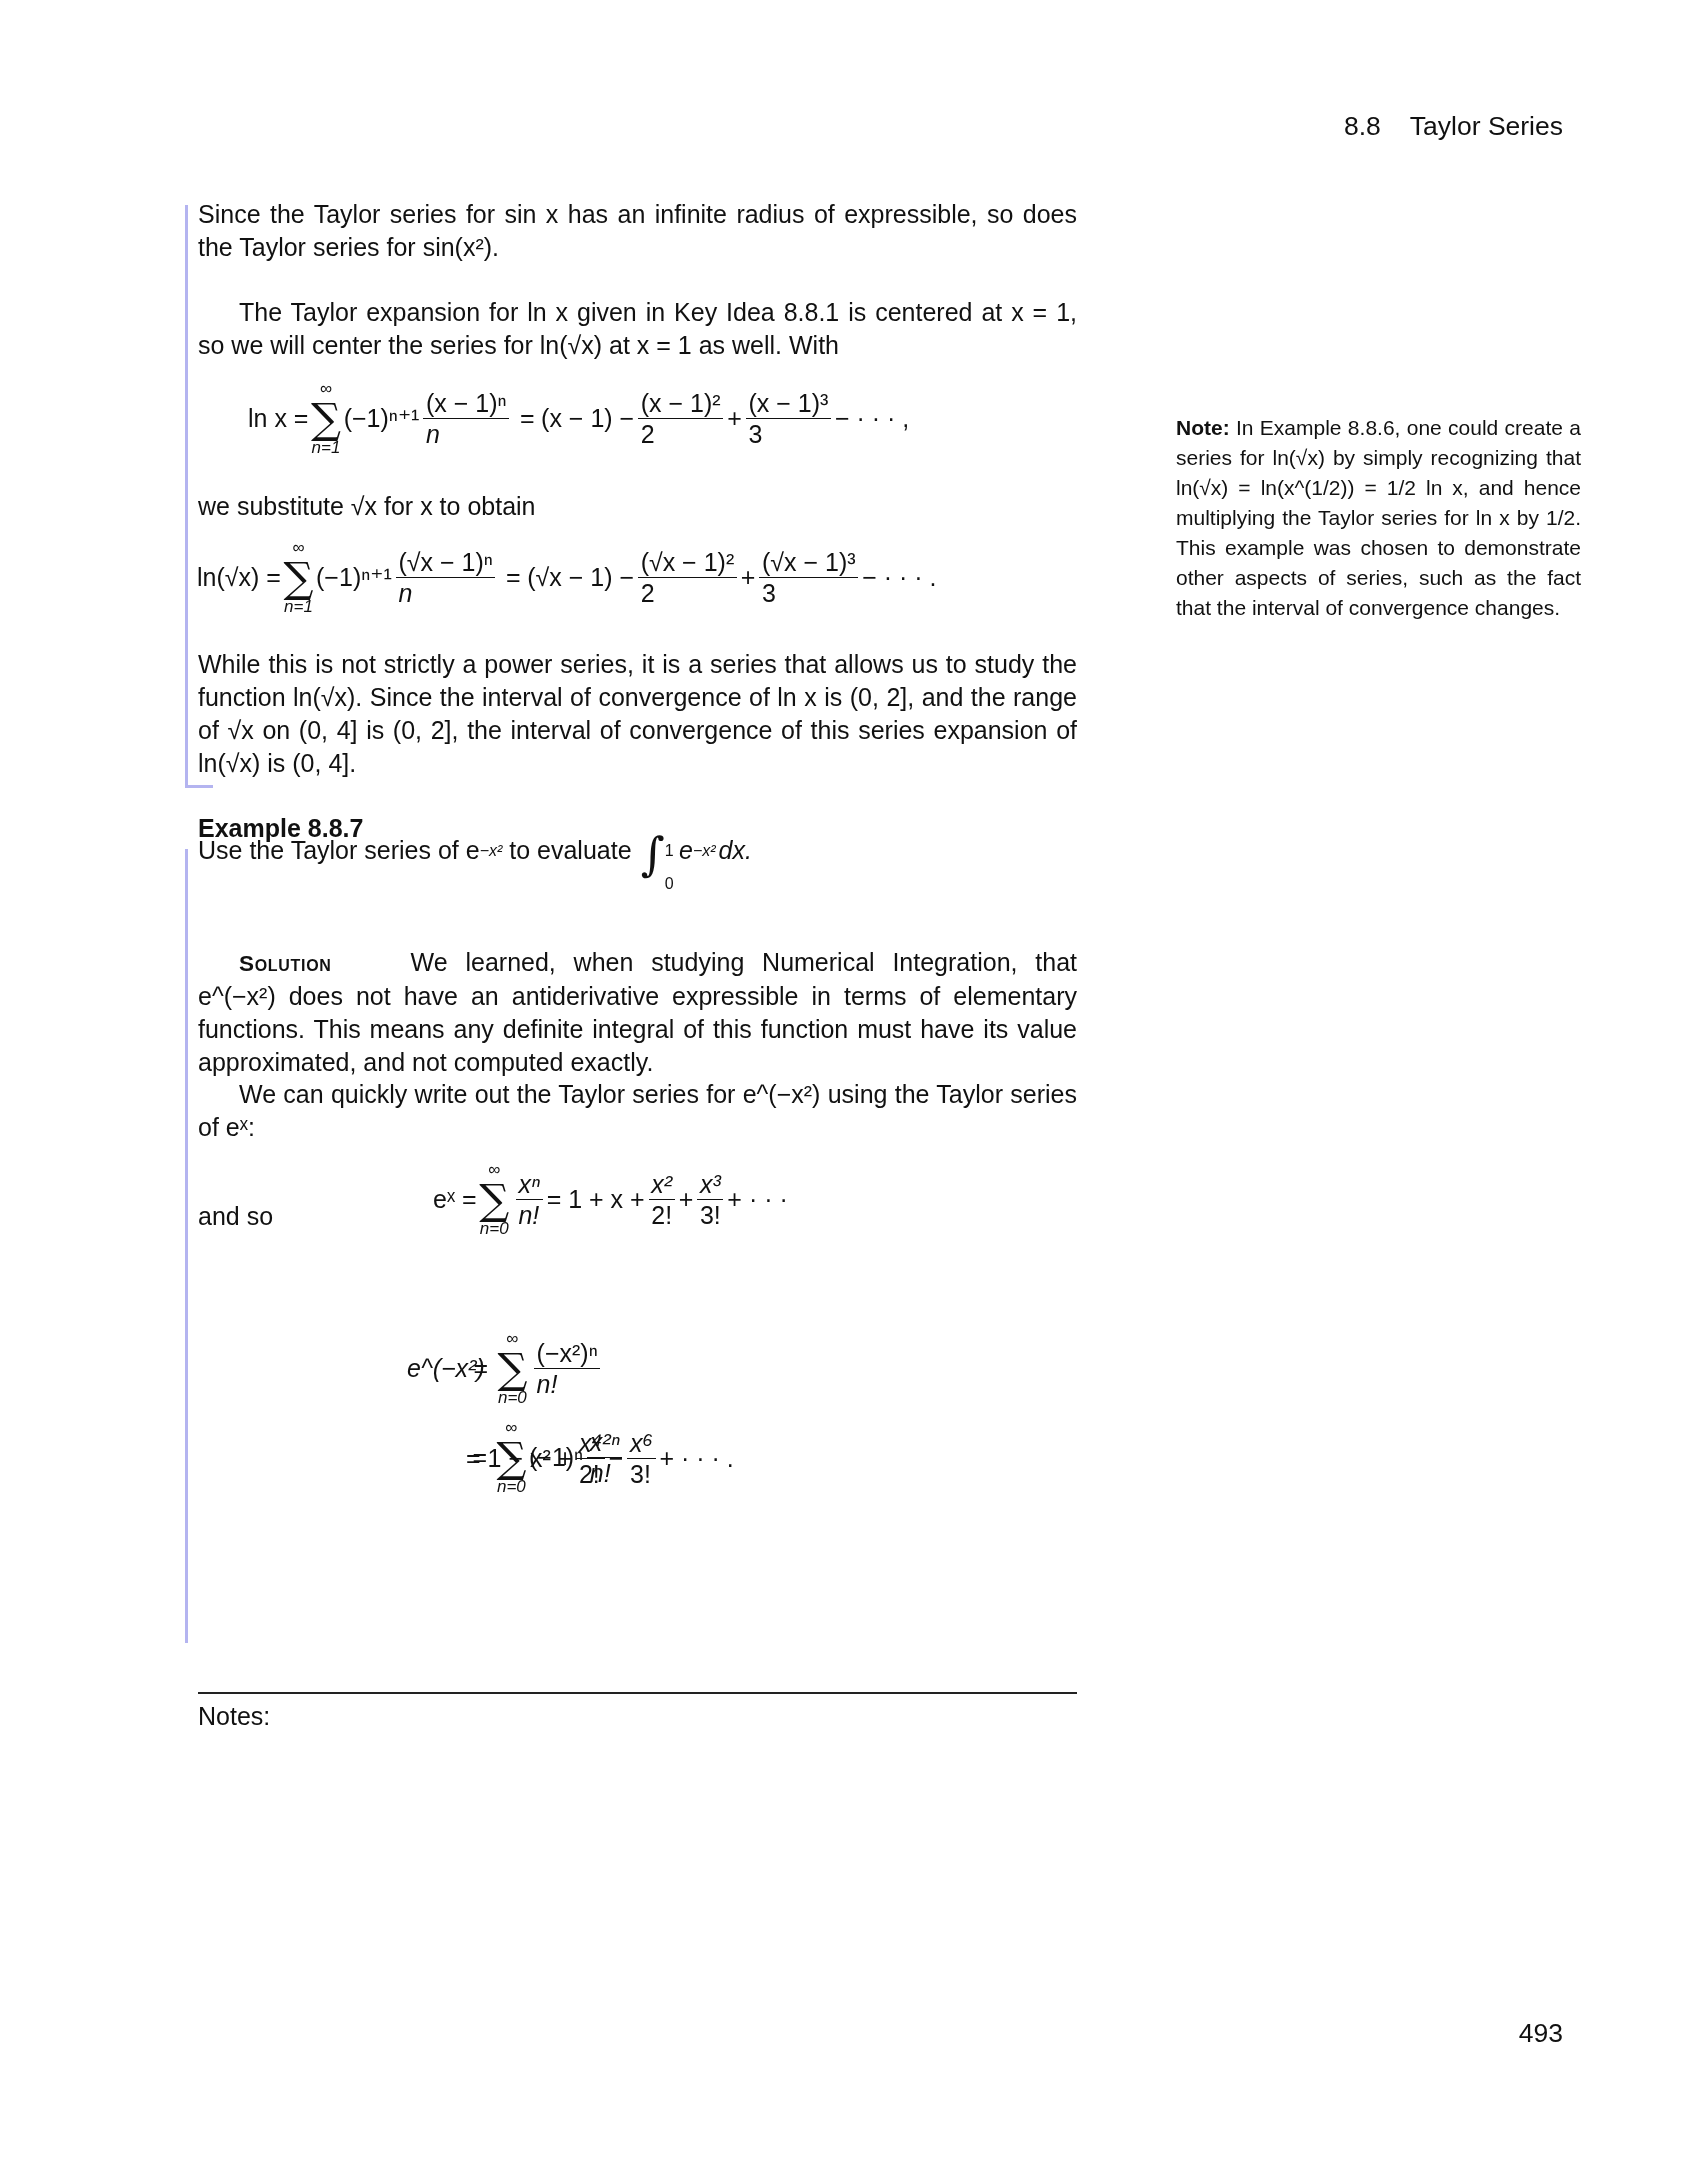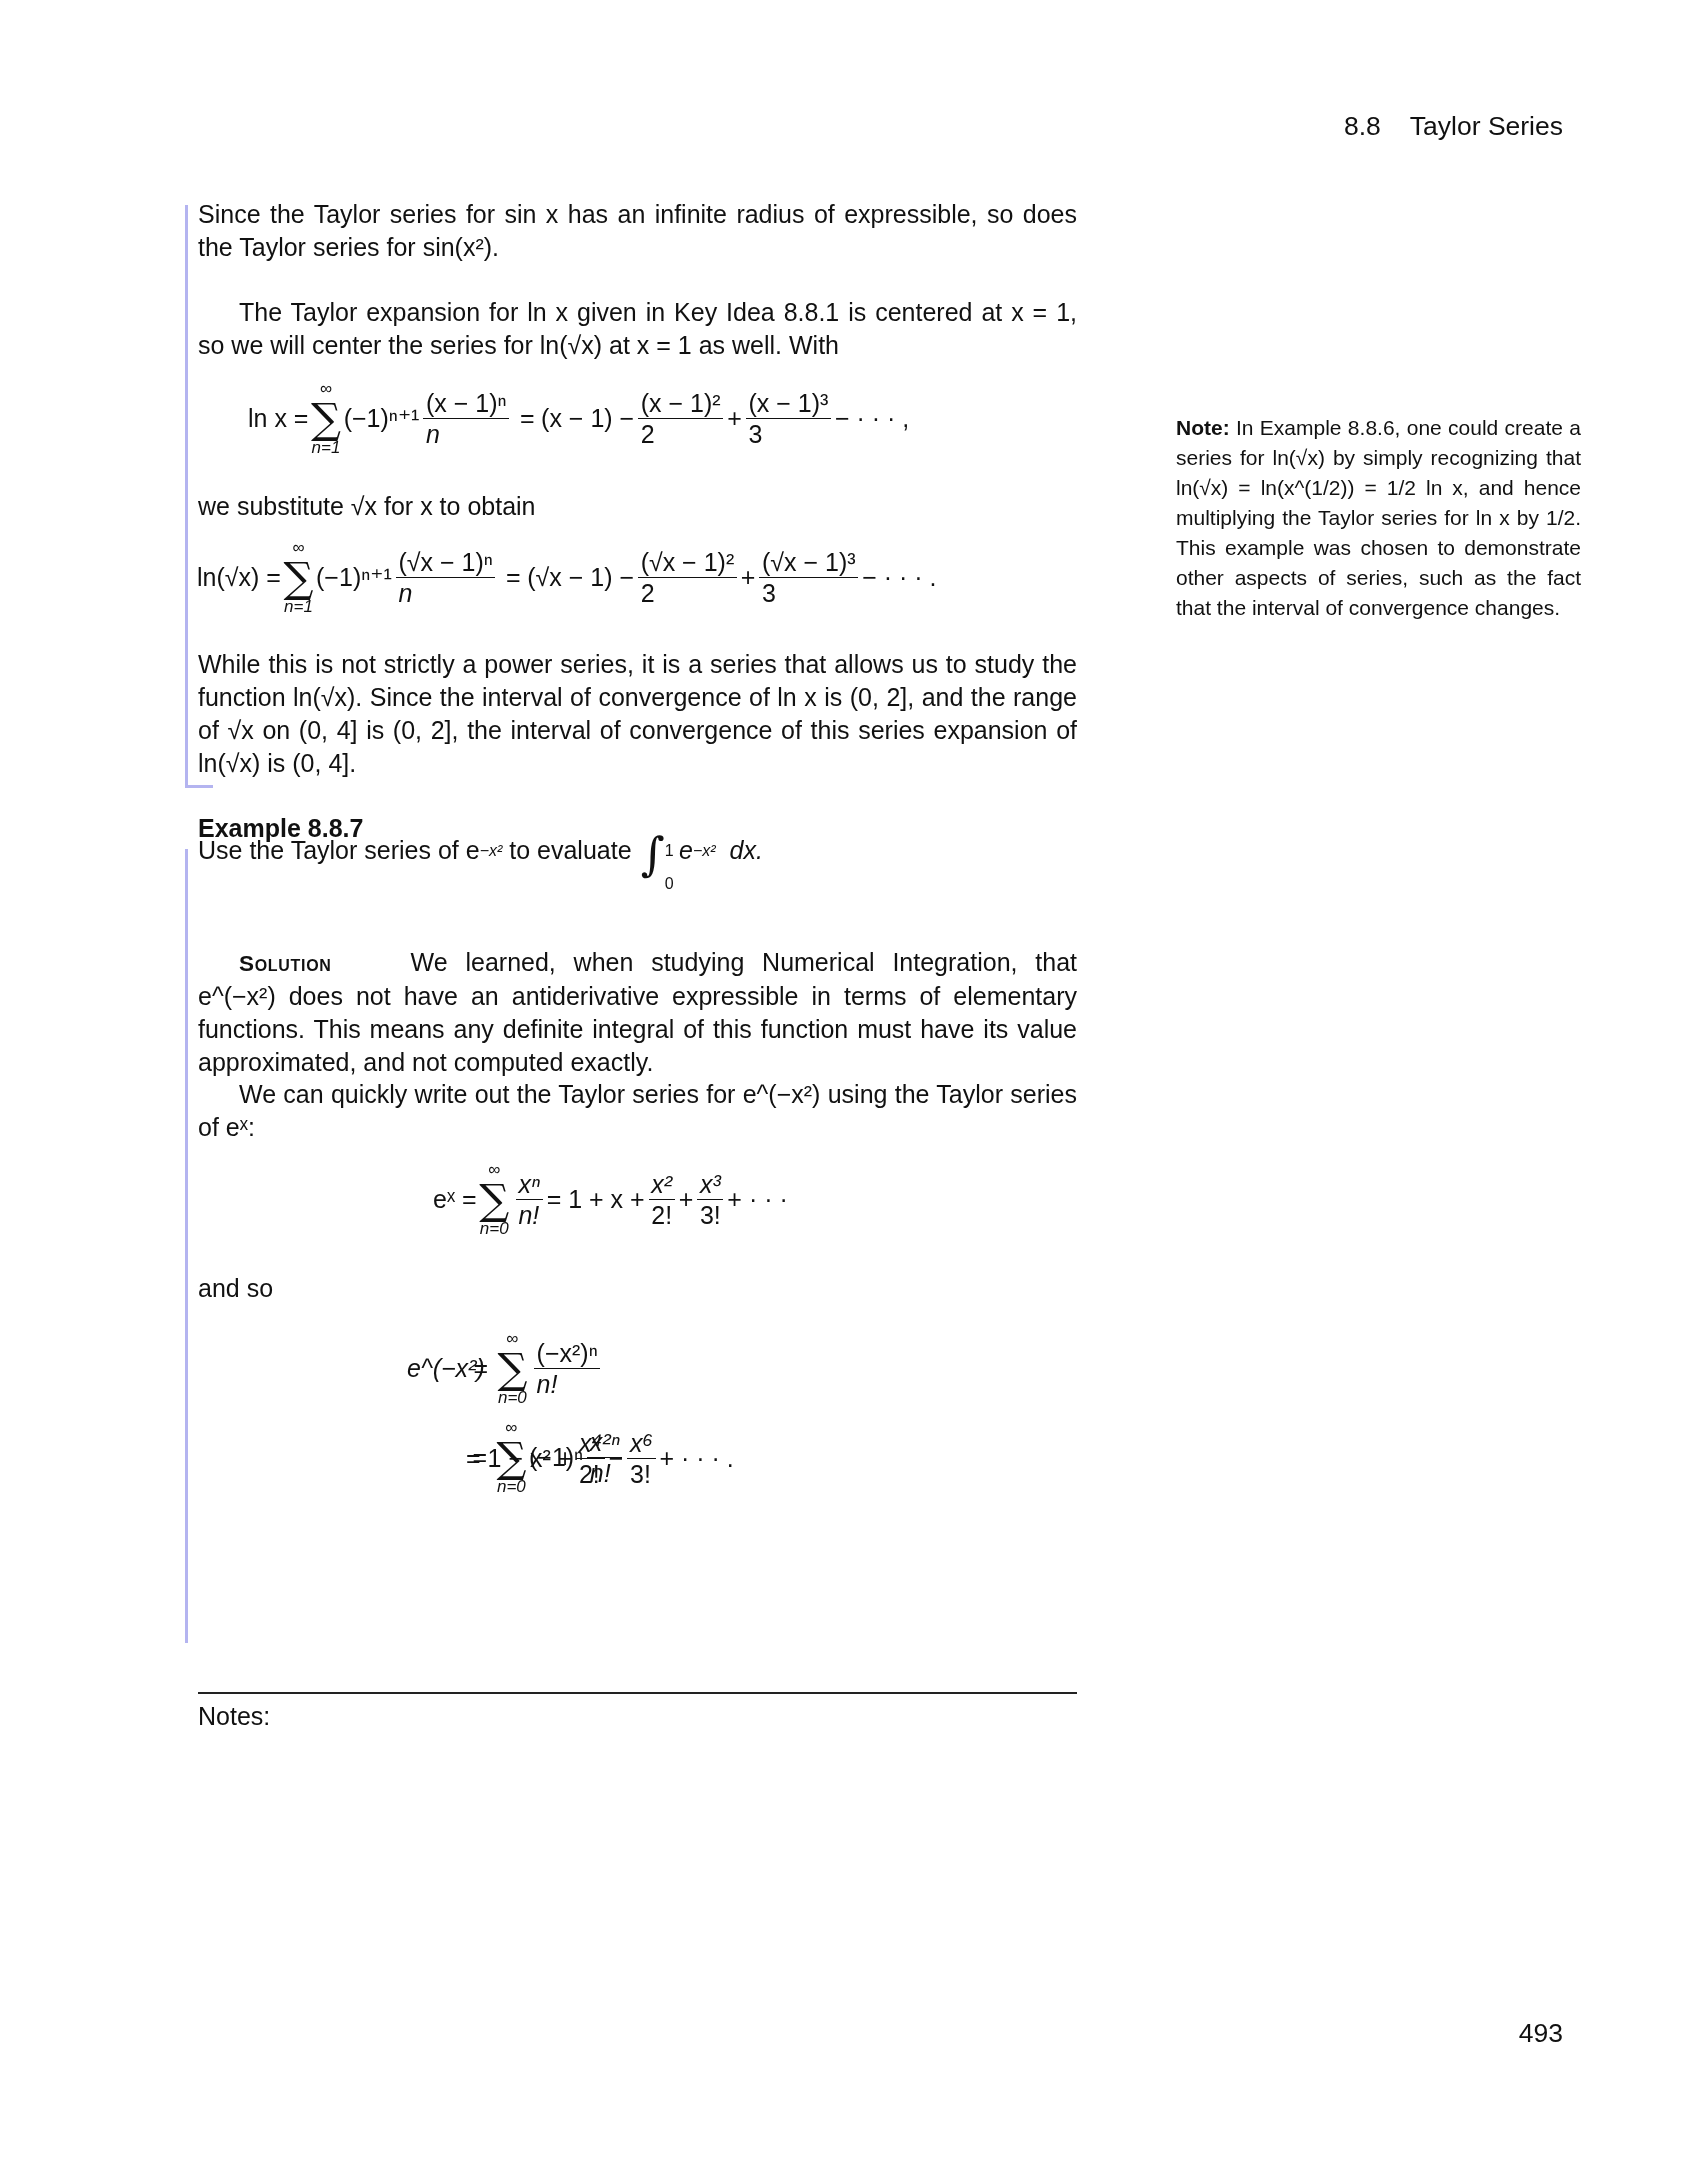--- a/index.html
+++ b/index.html
@@ -120,21 +120,21 @@
   <span>Use the Taylor series of e</span>
     <sup class="it">−x²</sup>
   <span style="margin-right:9.3px;white-space:pre;"> to evaluate</span>
   <span class="int">∫</span>
   <span class="intlims">
     <span>1</span>
     <span>0</span>
   </span>
   <span class="it">e</span>
     <sup class="it">−x²</sup>
-  <span class="it" style="margin-left:14px;">dx.</span>
+  <span class="it" style="margin-left:3px;">dx.</span>
 </div>
 
 <div class="abs col" style="top:946px;">
   <p class="p" style="text-indent:41px;">
     <span class="sc" style="margin-right:79px;">Solution</span><span>We learned, when studying Numerical Integration, that e^(−x²) does not have an antiderivative expressible in terms of elementary functions. This means any definite integral of this function must have its value approximated, and not computed exactly.</span>
   </p>
 </div>
 <div class="abs col" style="top:1078px;">
   <p class="p indent">We can quickly write out the Taylor series for e^(−x²) using the Taylor series of eˣ:</p>
 </div>
@@ -156,21 +156,21 @@
     <span class="den">2!</span>
   </span>
   <span>+</span>
   <span class="frac">
     <span class="num it">x³</span>
     <span class="den">3!</span>
   </span>
   <span>+ · · ·</span>
 </div>
 
-<div class="abs col" style="top:1272px;">
+<div class="abs col" style="top:1200px;">
   <span>and so</span>
 </div>
 
 <div class="eq" style="left:407px;top:1330px;">
   <span class="it" style="width:60px;display:inline-block;">e^(−x²)</span>
   <span class="op">=</span>
   <span class="sum">
     <span class="lim">∞</span>
     <span class="sig">∑</span>
     <span class="lim it">n=0</span>

